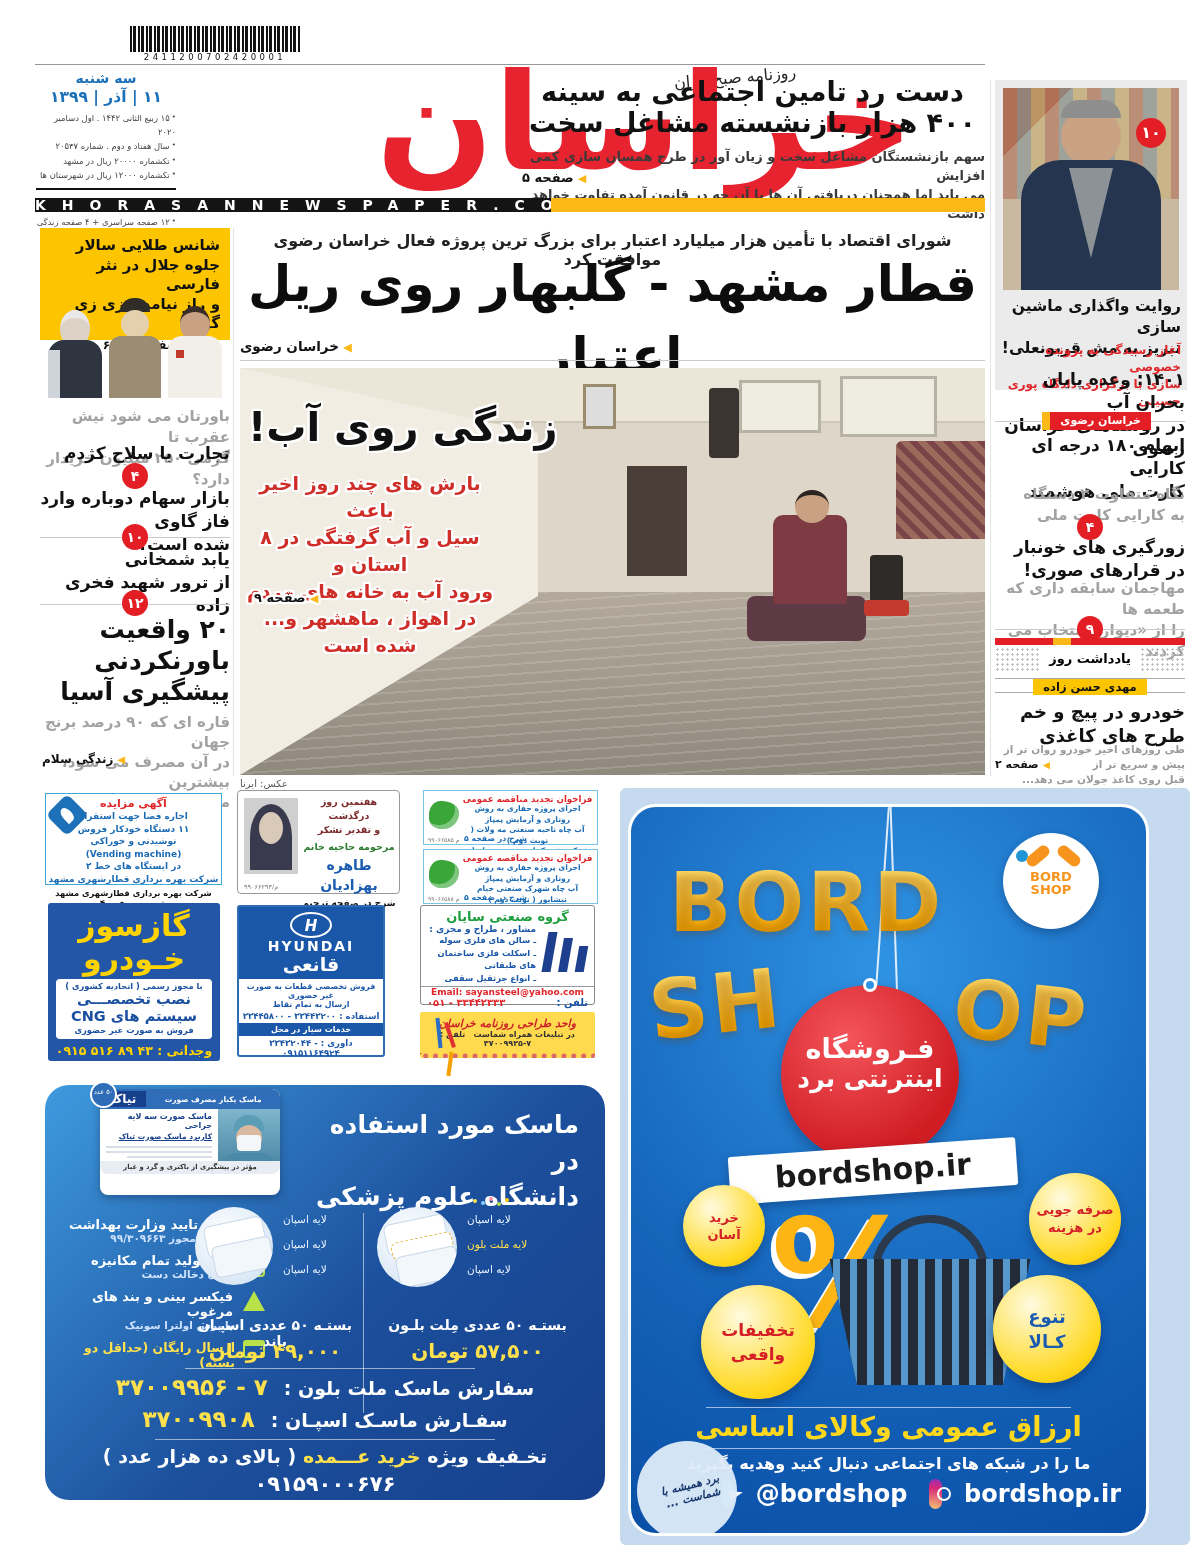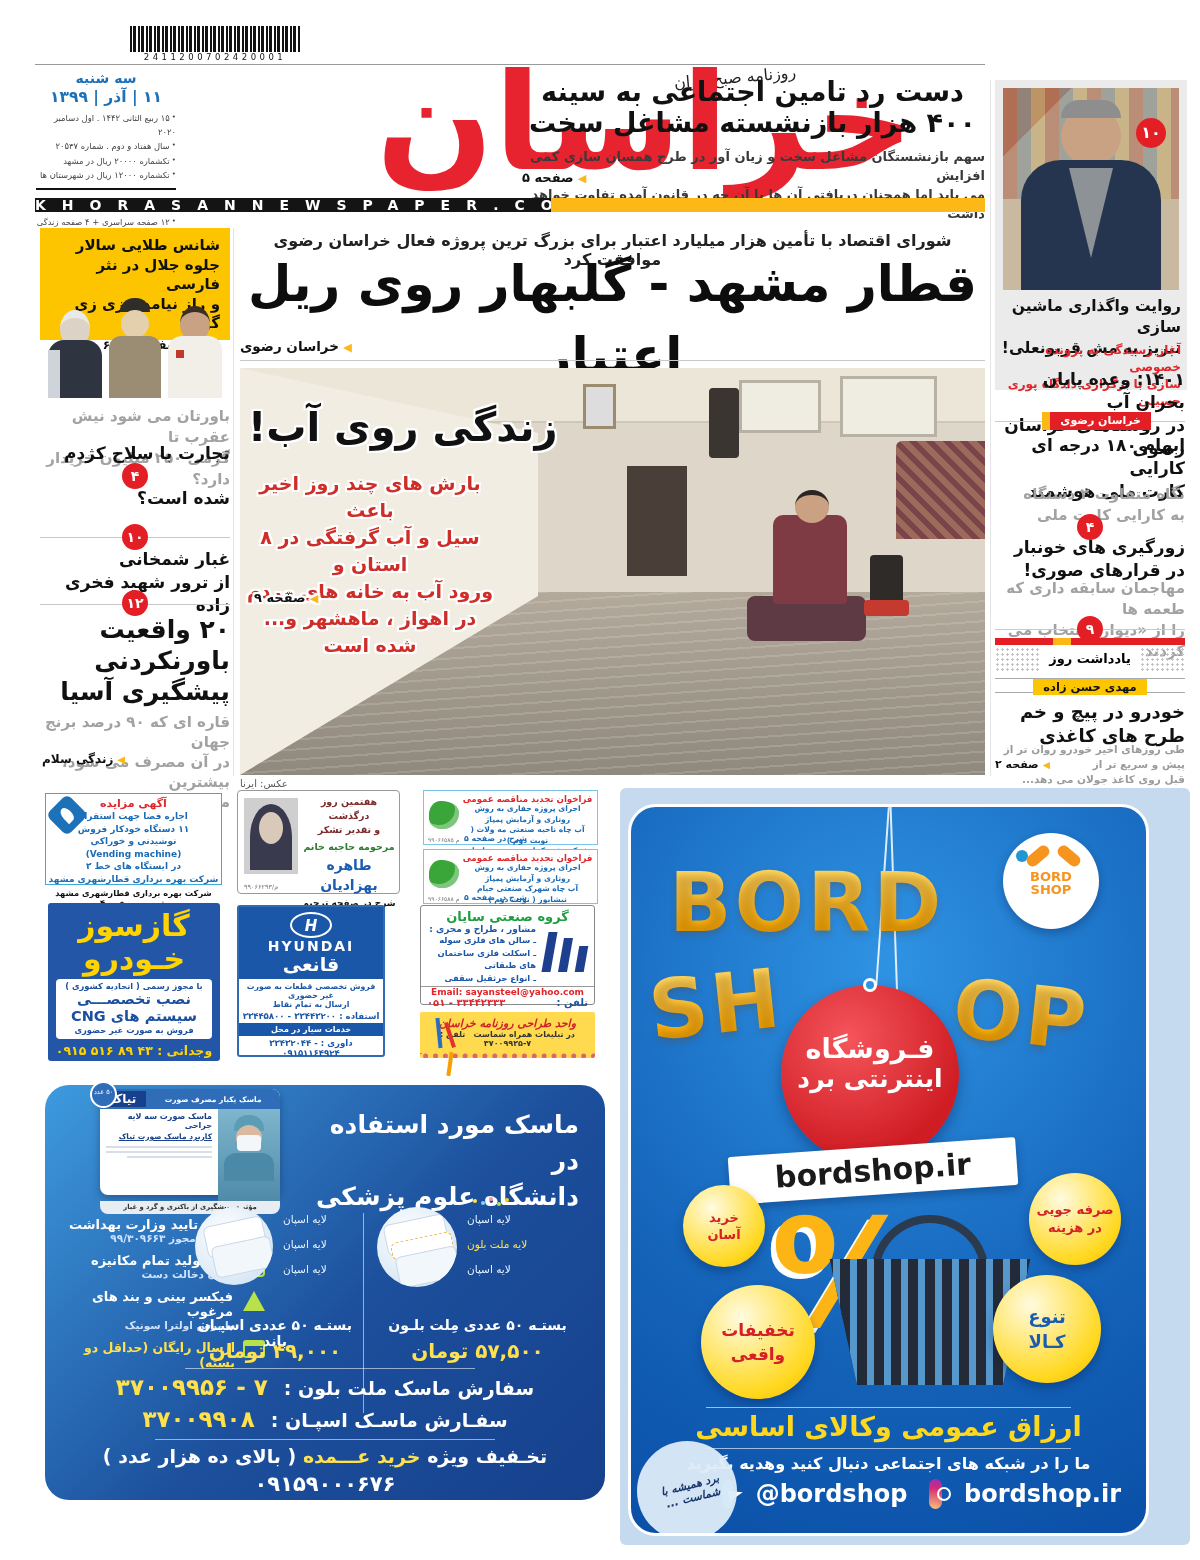--- a/index.html
+++ b/index.html
@@ -198,26 +198,27 @@
     </div>
   </div>
 
   <div class="a gray15" style="left:40px;top:406px;width:190px;">
     <div>باورتان می شود نیش عقرب تا</div>
     <div>گرمی ۲۵۰ میلیون خریدار دارد؟</div>
   </div>
   <div class="a h17" style="left:40px;top:442px;width:190px;">تجارت با سلاح کژدم</div>
   <div class="badge" style="left:122px;top:463px;">۴</div>
   <div class="a h17" style="left:40px;top:487px;width:190px;">
+    <div>بازار سهام دوباره وارد فاز گاوی</div>
     <div>شده است؟</div>
   </div>
   <div class="hline" style="left:40px;top:537px;width:190px;"></div>
   <div class="badge" style="left:122px;top:524px;">۱۰</div>
   <div class="a h17" style="left:40px;top:548px;width:190px;">
-    <div>غبار شمخانی</div>
+    <div>یابد شمخانی</div>
     <div>از ترور شهید فخری زاده</div>
   </div>
   <div class="hline" style="left:40px;top:604px;width:190px;"></div>
   <div class="badge" style="left:122px;top:590px;">۱۲</div>
   <div class="a rt b" style="left:40px;top:614px;width:190px;font-size:25px;line-height:31px;color:#111;">
     <div>۲۰ واقعیت</div>
     <div>باورنکردنی</div>
     <div>پیشگیری آسیا</div>
   </div>
   <div class="a gray15" style="left:40px;top:712px;width:190px;line-height:20px;">
@@ -397,21 +398,21 @@
       <div>ماسک مورد استفاده در</div>
       <div>دانشگاه علوم پزشکی</div>
     </div>
 
     <div style="position:absolute;left:55px;top:4px;width:180px;height:106px;background:#fff;border-radius:8px;box-shadow:0 3px 8px rgba(0,0,30,.3);">
       <div style="position:absolute;left:-10px;top:-8px;width:27px;height:27px;border-radius:50%;background:#2f6db8;border:2px solid #fff;color:#fff;font-size:6.5px;font-weight:normal;text-align:center;line-height:9px;padding-top:5px;box-sizing:border-box;">۵۰ عدد</div>
       <div style="display:flex;background:#2f6db8;border-radius:8px 8px 0 0;height:20px;align-items:center;">
         <span class="b" style="color:#fff;font-size:7.5px;flex:1;text-align:center;">ماسک یکبار مصرف صورت</span>
         <span class="b" style="color:#fff;font-size:12px;background:#17418c;border-radius:0 0 0 8px;padding:1px 10px;">تیاک</span>
       </div>
-      <div style="display:flex;height:92px;">
+      <div style="display:flex;height:52px;">
         <div style="width:62px;background:linear-gradient(#7fb6cd,#4f8aa8);position:relative;overflow:hidden;">
           <div style="position:absolute;left:16px;top:6px;width:30px;height:16px;border-radius:14px 14px 0 0;background:#5a9db5;"></div>
           <div style="position:absolute;left:18px;top:16px;width:26px;height:26px;border-radius:50%;background:#d9b9a0;"></div>
           <div style="position:absolute;left:19px;top:26px;width:24px;height:16px;border-radius:4px;background:#f4f7f9;"></div>
           <div style="position:absolute;left:6px;top:44px;width:50px;height:28px;border-radius:12px 12px 0 0;background:#4a8aa8;"></div>
         </div>
         <div class="rt" style="flex:1;padding:3px 6px;">
           <div class="b" style="font-size:8px;color:#17418c;">ماسک صورت سه لایه جراحی</div>
           <div class="b" style="font-size:7.5px;color:#17418c;text-decoration:underline;margin-top:2px;">کاربرد ماسک صورت تیاک</div>
           <div style="height:2px;background:#d7dee8;margin-top:5px;"></div>

